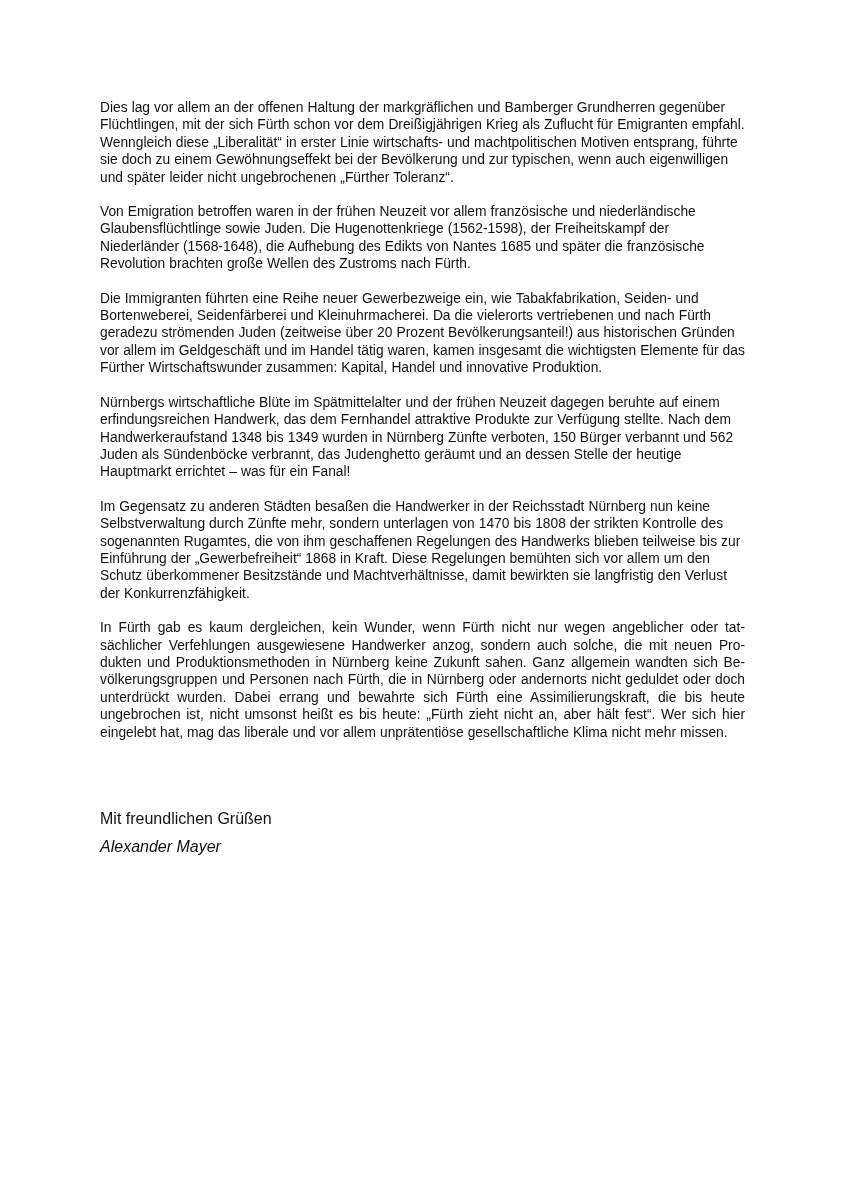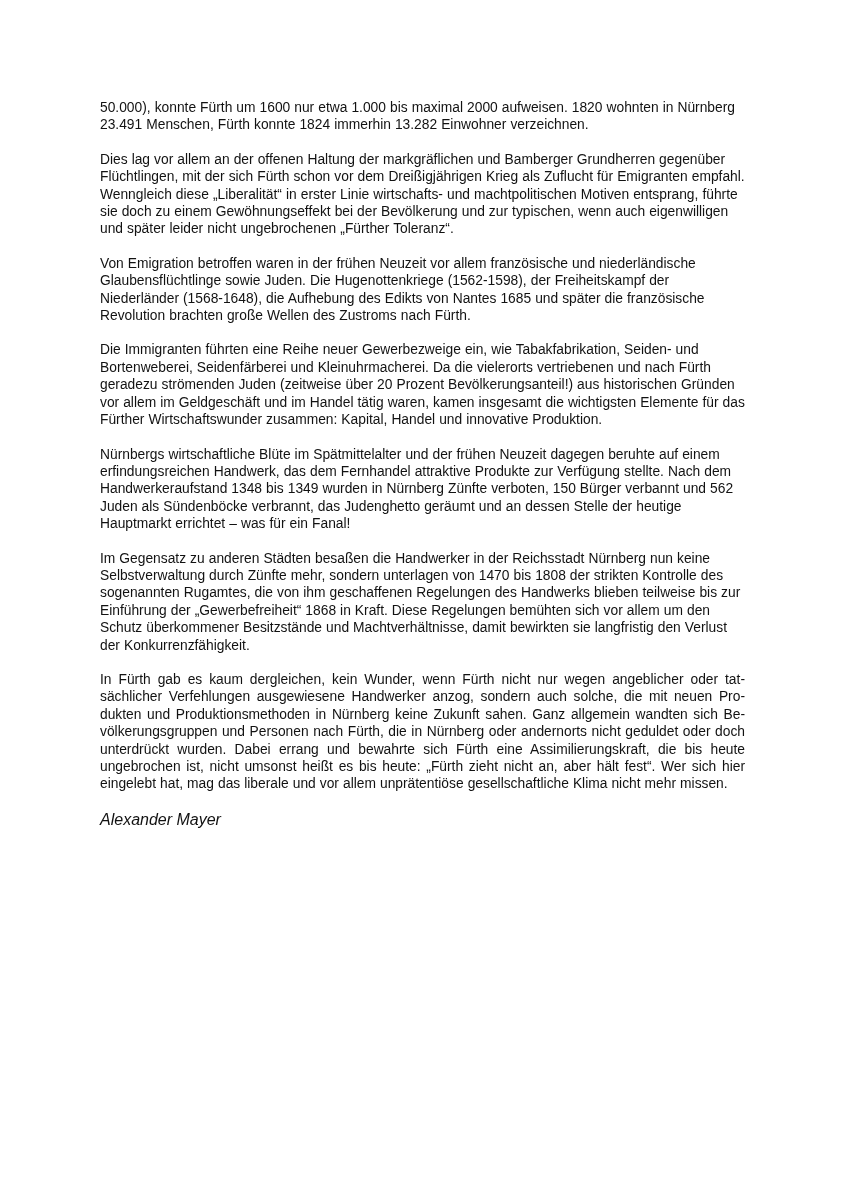--- a/index.html
+++ b/index.html
@@ -38,22 +38,22 @@
       font-size: 16px;
       line-height: 20px;
       font-style: italic;
     }
   </style>
 </head>
 <body>
 
 <div class="page">
   <div>
-    <p class="para">50.000), konnte Fürth um 1600 nur etwa 1.000 bis maximal 2000 aufweisen. 1820 wohnten in Nürnberg 23.491 Menschen, Fürth konnte 1824 immerhin 13.282 Einwohner verzeichnen.</p>
     <p class="para">Dies lag vor allem an der offenen Haltung der markgräflichen und Bamberger Grundherren gegenüber Flüchtlingen, mit der sich Fürth schon vor dem Dreißigjährigen Krieg als Zuflucht für Emigranten empfahl. Wenngleich diese „Liberalität“ in erster Linie wirtschafts- und machtpolitischen Motiven entsprang, führte sie doch zu einem Gewöhnungseffekt bei der Bevölkerung und zur typischen, wenn auch eigenwilligen und später leider nicht ungebrochenen „Fürther Toleranz“.</p>
     <p class="para">Von Emigration betroffen waren in der frühen Neuzeit vor allem französische und niederländische Glaubensflüchtlinge sowie Juden. Die Hugenottenkriege (1562-1598), der Freiheitskampf der Niederländer (1568-1648), die Aufhebung des Edikts von Nantes 1685 und später die französische Revolution brachten große Wellen des Zustroms nach Fürth.</p>
     <p class="para">Die Immigranten führten eine Reihe neuer Gewerbezweige ein, wie Tabakfabrikation, Seiden- und Bortenweberei, Seidenfärberei und Kleinuhrmacherei. Da die vielerorts vertriebenen und nach Fürth geradezu strömenden Juden (zeitweise über 20 Prozent Bevölkerungsanteil!) aus historischen Gründen vor allem im Geldgeschäft und im Handel tätig waren, kamen insgesamt die wichtigsten Elemente für das Fürther Wirtschaftswunder zusammen: Kapital, Handel und innovative Produktion.</p>
     <p class="para">Nürnbergs wirtschaftliche Blüte im Spätmittelalter und der frühen Neuzeit dagegen beruhte auf einem erfindungsreichen Handwerk, das dem Fernhandel attraktive Produkte zur Verfügung stellte. Nach dem Handwerkeraufstand 1348 bis 1349 wurden in Nürnberg Zünfte verboten, 150 Bürger verbannt und 562 Juden als Sündenböcke verbrannt, das Judenghetto geräumt und an dessen Stelle der heutige Hauptmarkt errichtet – was für ein Fanal!</p>
     <p class="para">Im Gegensatz zu anderen Städten besaßen die Handwerker in der Reichsstadt Nürnberg nun keine Selbstverwaltung durch Zünfte mehr, sondern unterlagen von 1470 bis 1808 der strikten Kontrolle des sogenannten Rugamtes, die von ihm geschaffenen Regelungen des Handwerks blieben teilweise bis zur Einführung der „Gewerbefreiheit“ 1868 in Kraft. Diese Regelungen bemühten sich vor allem um den Schutz überkommener Besitzstände und Machtverhältnisse, damit bewirkten sie langfristig den Verlust der Konkurrenzfähigkeit.</p>
     <p class="para justify">In Fürth gab es kaum dergleichen, kein Wunder, wenn Fürth nicht nur wegen angeblicher oder tat­sächlicher Verfehlungen ausgewiesene Handwerker anzog, sondern auch solche, die mit neuen Pro­dukten und Produktionsmethoden in Nürnberg keine Zukunft sahen. Ganz allgemein wandten sich Be­völkerungsgruppen und Personen nach Fürth, die in Nürnberg oder andernorts nicht geduldet oder doch unterdrückt wurden. Dabei errang und bewahrte sich Fürth eine Assimilierungskraft, die bis heute ungebrochen ist, nicht umsonst heißt es bis heute: „Fürth zieht nicht an, aber hält fest“. Wer sich hier eingelebt hat, mag das liberale und vor allem unprätentiöse gesellschaftliche Klima nicht mehr missen.</p>
+    <p class="signoff">Mit freundlichen Grüßen</p>
     <p class="signature">Alexander Mayer</p>
   </div>
 </div>
 
 </body></html>

